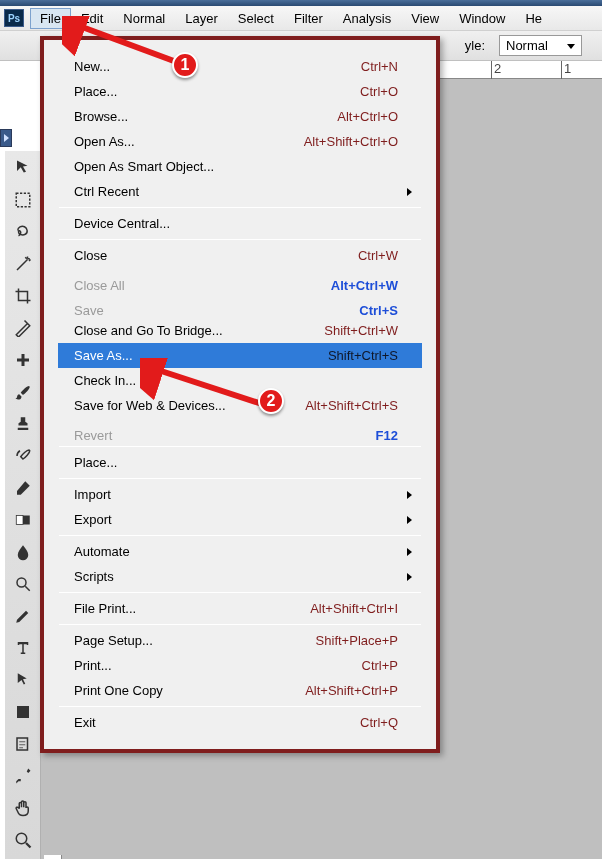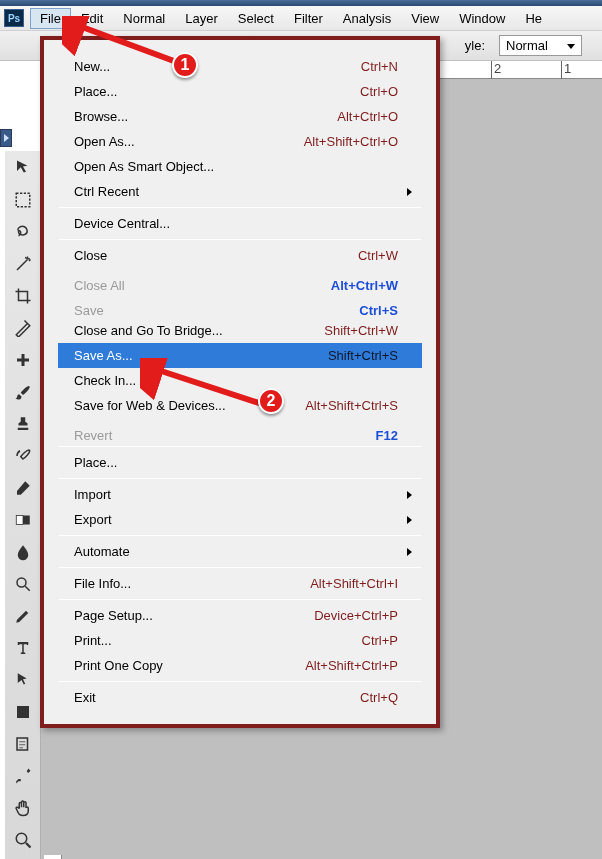--- a/index.html
+++ b/index.html
@@ -268,29 +268,33 @@
     </div>
     <div class="dd-row">
       <span class="dd-label">Export</span>
       <span class="submenu-arrow"></span>
     </div>
     <div class="dd-sep"></div>
     <div class="dd-row">
       <span class="dd-label">Automate</span>
       <span class="submenu-arrow"></span>
     </div>
-    <div class="dd-sep"></div>
-    <div class="dd-row">
-      <span class="dd-label">File Info...</span>
+    <div class="dd-row">
+      <span class="dd-label">Scripts</span>
+      <span class="submenu-arrow"></span>
+    </div>
+    <div class="dd-sep"></div>
+    <div class="dd-row">
+      <span class="dd-label">File Print...</span>
       <span class="dd-shortcut">Alt+Shift+Ctrl+I</span>
     </div>
     <div class="dd-sep"></div>
     <div class="dd-row">
       <span class="dd-label">Page Setup...</span>
-      <span class="dd-shortcut">Device+Ctrl+P</span>
+      <span class="dd-shortcut">Shift+Place+P</span>
     </div>
     <div class="dd-row">
       <span class="dd-label">Print...</span>
       <span class="dd-shortcut">Ctrl+P</span>
     </div>
     <div class="dd-row">
       <span class="dd-label">Print One Copy</span>
       <span class="dd-shortcut">Alt+Shift+Ctrl+P</span>
     </div>
     <div class="dd-sep"></div>

